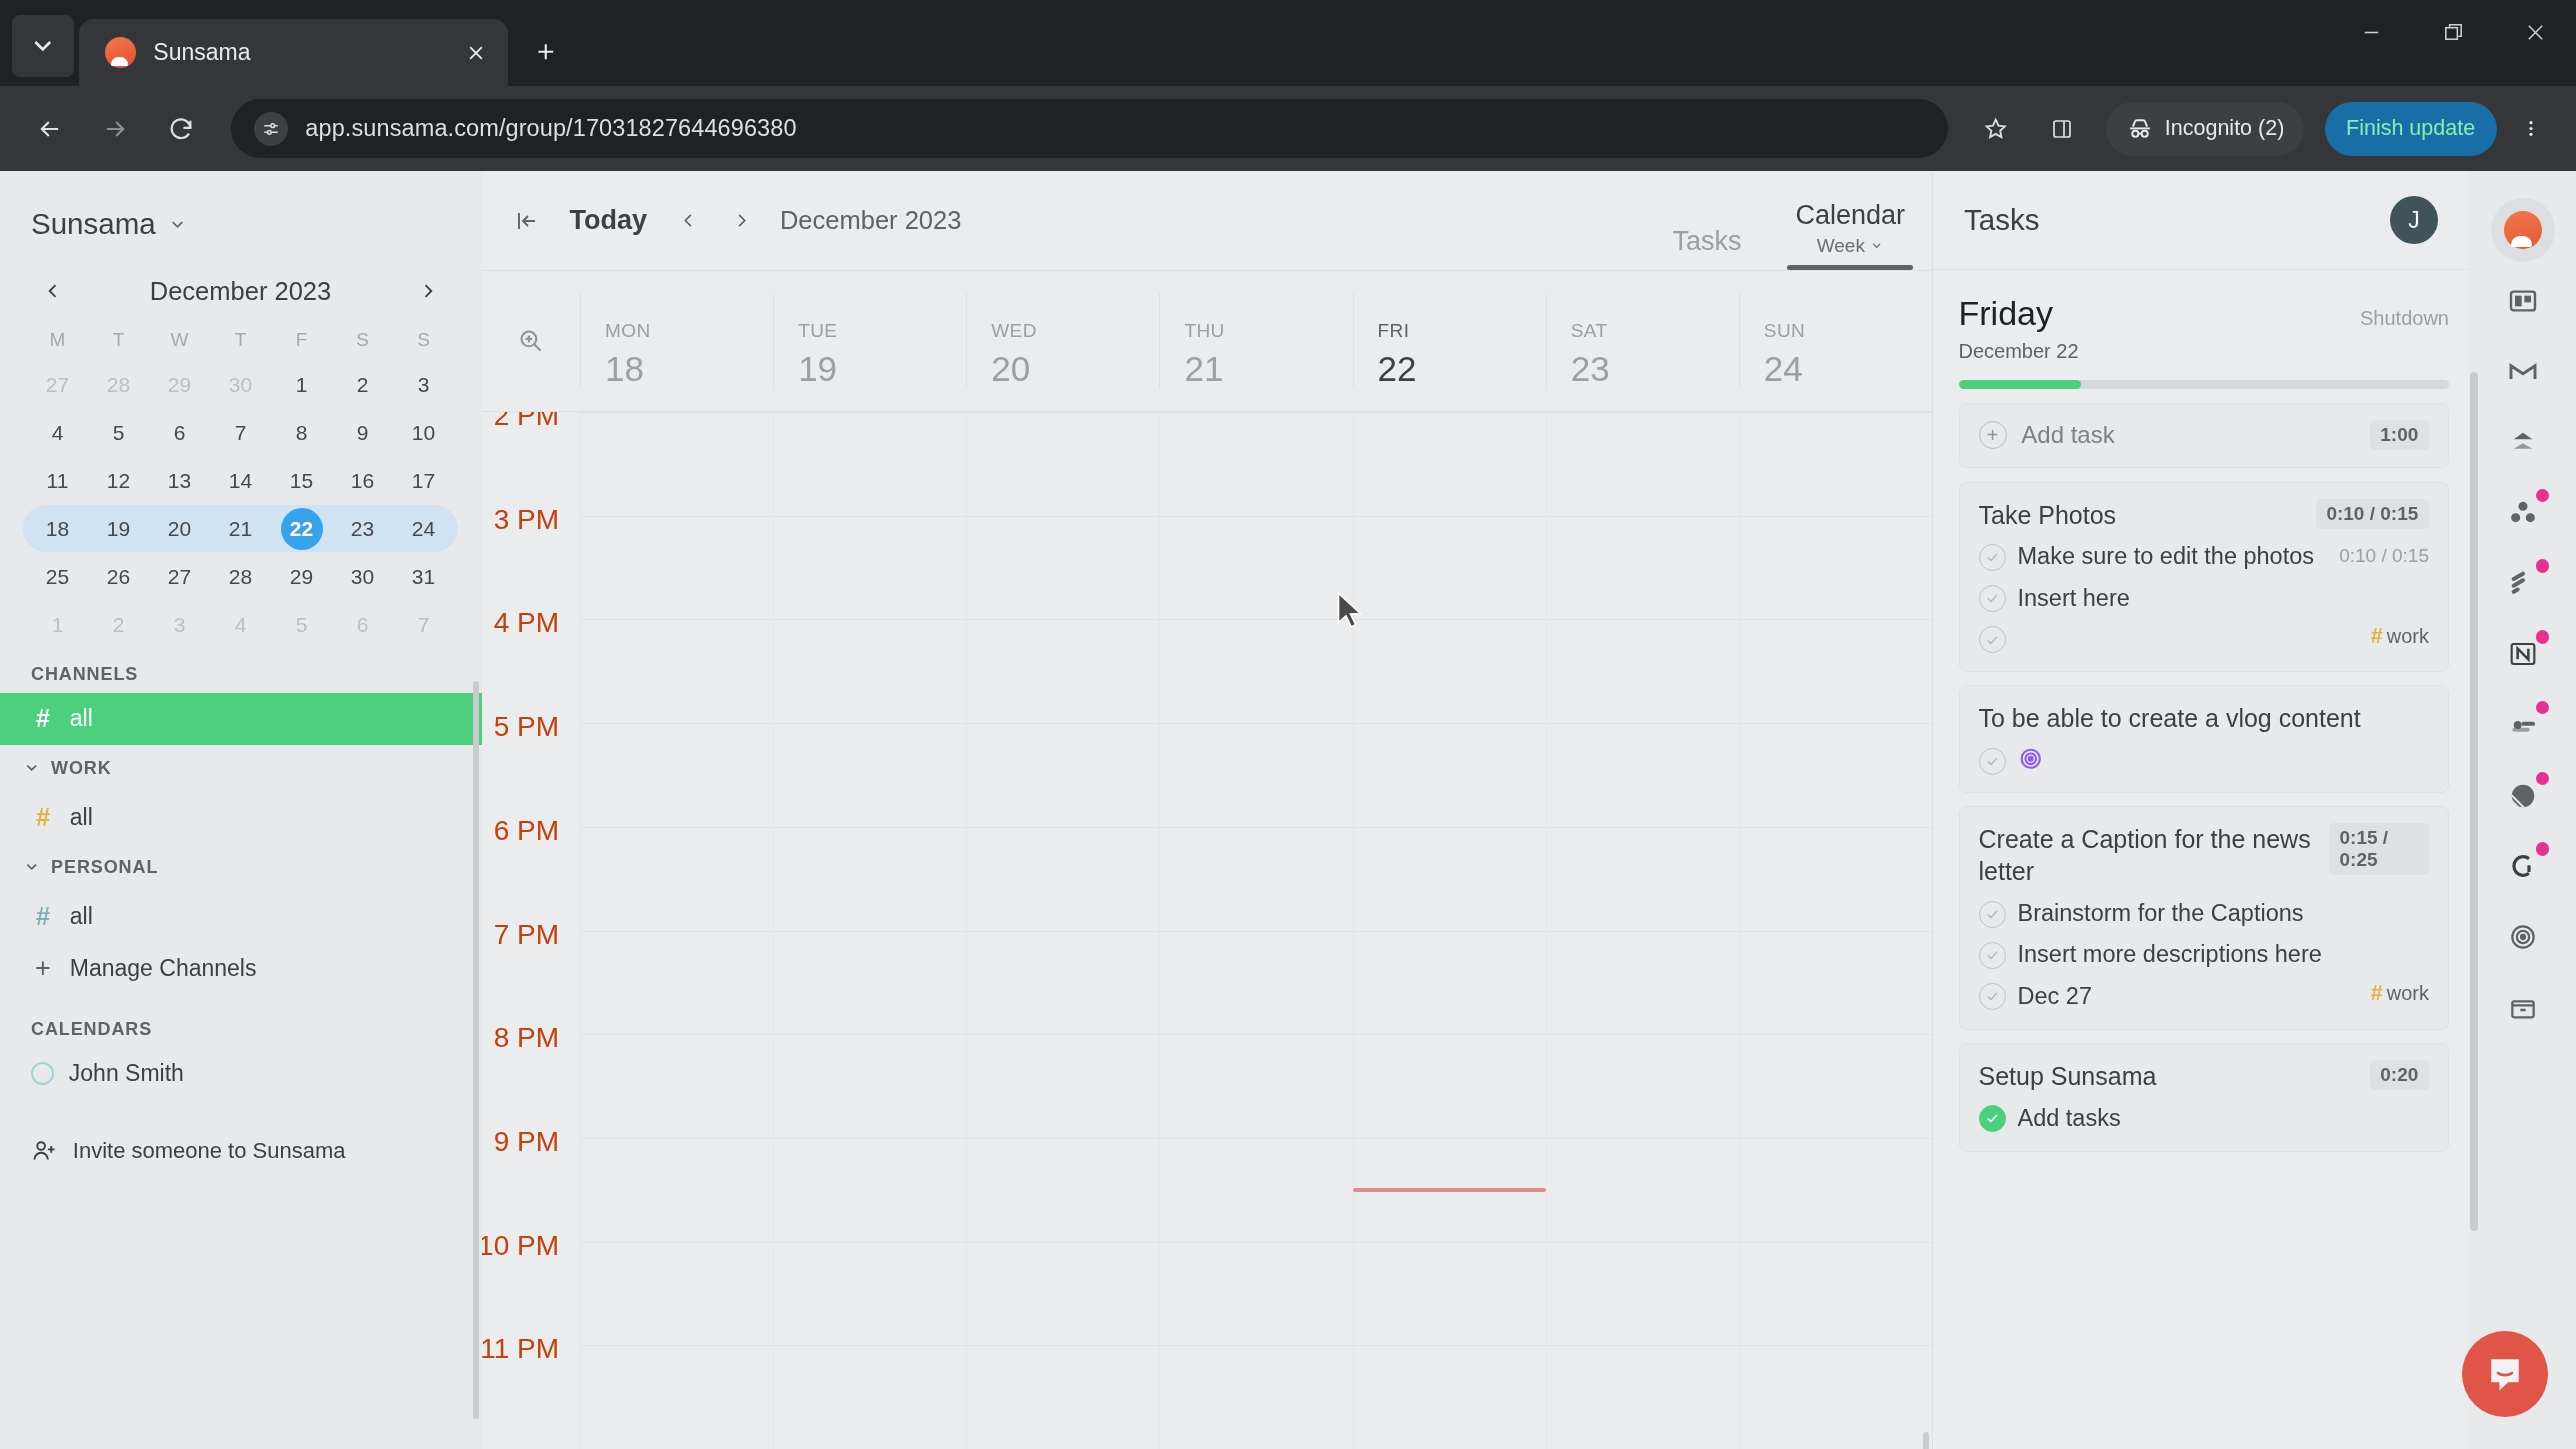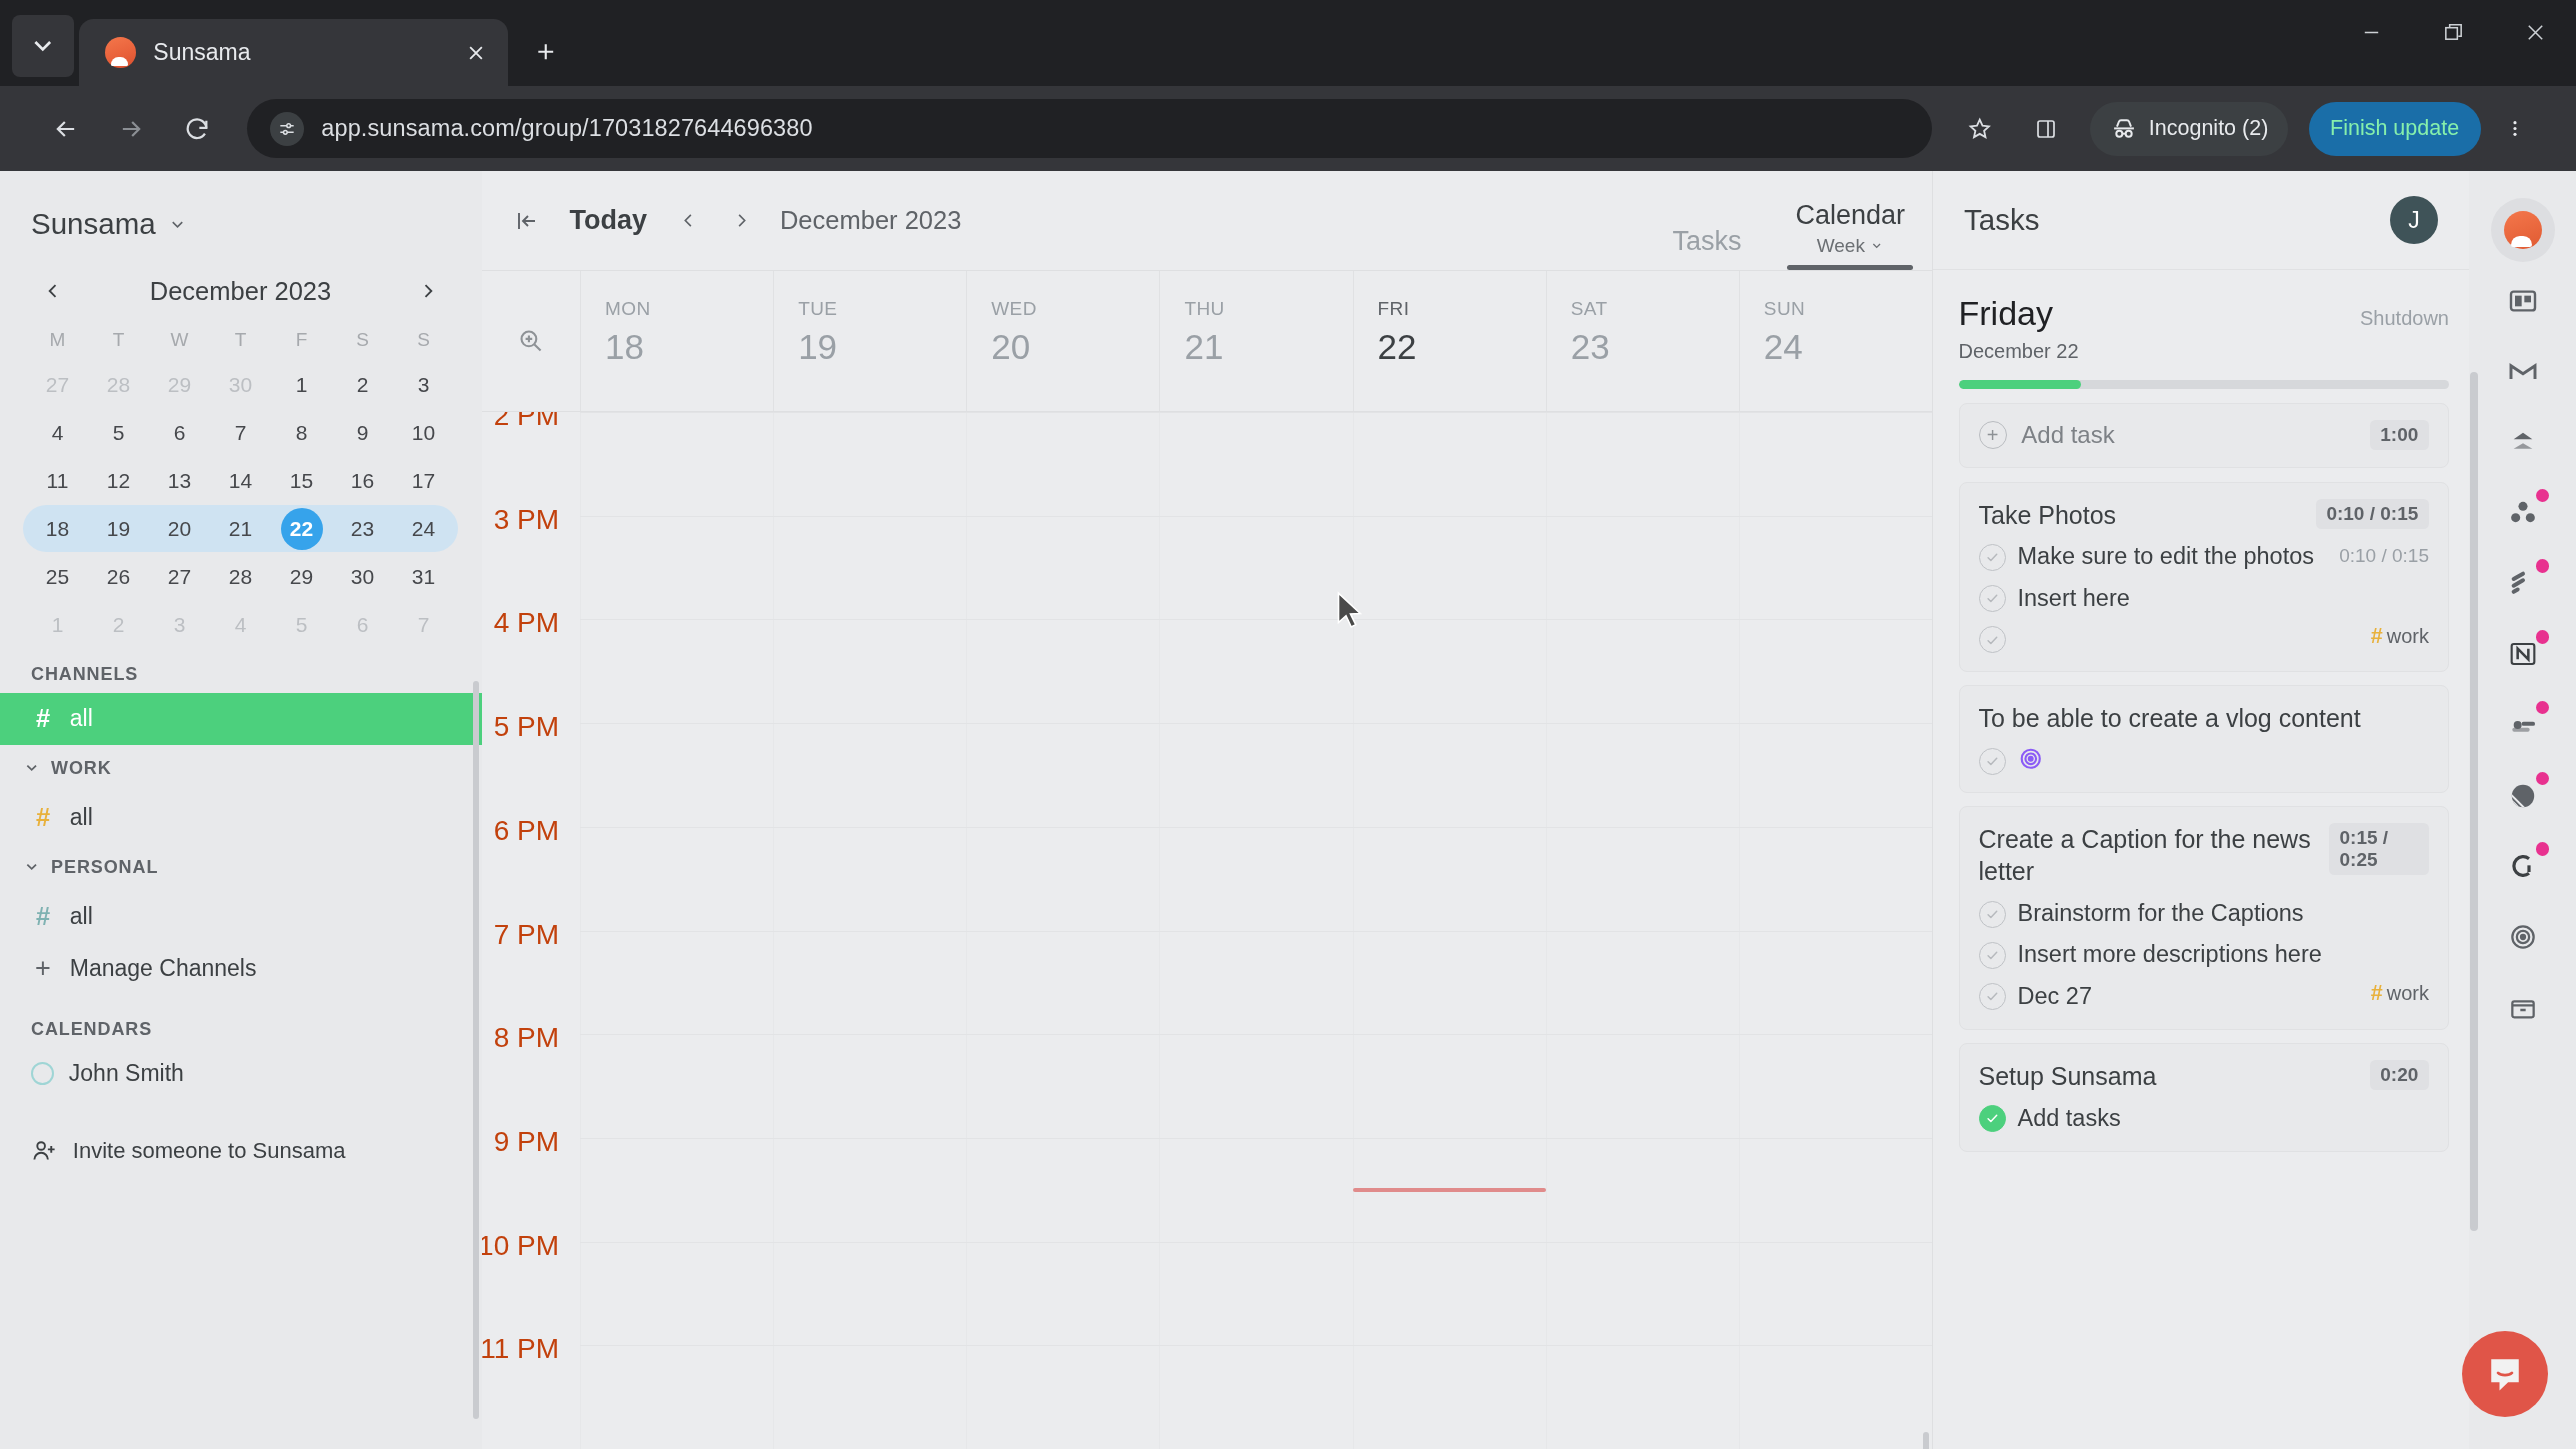--- a/index.html
+++ b/index.html
@@ -41,21 +41,21 @@
   .newtab {
     width: 50px; height: 50px; margin-left: 12px; margin-bottom: 9.4px;
     display:flex; align-items:center; justify-content:center; border-radius:50%;
   }
   .newtab svg { width: 25.5px; height: 25.5px; }
   .win-ctrls { margin-left:auto; display:flex; align-items:flex-start; height:100%; }
   .win-btn { width: 82px; height: 64px; display:flex; align-items:center; justify-content:center; }
   .win-btn svg { width: 23px; height: 23px; }
 
   .toolbar {
-    height: 85px; background:#35363a; display:flex; align-items:center; padding: 0 36px; gap: 5.4px; flex:0 0 auto;
+    height: 85px; background:#35363a; display:flex; align-items:center; padding: 0 20px; gap: 5.4px; flex:0 0 auto;
   }
   .nav-btn { width: 60px; height: 60px; border-radius:50%; display:flex; align-items:center; justify-content:center; }
   .nav-btn svg { width: 28px; height: 28px; }
   .omnibox {
     flex: 1 1 auto; height: 59px; background: #202124; border-radius: 29.5px;
     display:flex; align-items:center; padding: 0 23px; gap: 17.4px; margin: 0 14.8px;
   }
   .omni-icon { width:34px; height:34px; border-radius:50%; display:flex; align-items:center; justify-content:center; background:#3c4043; flex:0 0 auto;}
   .omni-icon svg { width:20px; height:20px; }
   .omni-url { color:#dcdfe3; font-size: 23.5px; letter-spacing:0.1px; flex:1 1 auto; white-space:nowrap; overflow:hidden; }
@@ -550,21 +550,21 @@
         </div>
       </div>
 
       <div class="cal-daybar">
         <div class="gutter">
           <svg viewBox="0 0 24 24" fill="none" stroke="#8e9296" stroke-width="1.7">
               <circle cx="10.5" cy="10.5" r="6"></circle>
               <path d="M15 15l5 5M10.5 7.8v5.4M7.8 10.5h5.4"></path>
             </svg>
         </div>
-        <div id="daycols" style="flex:1 1 auto; display:flex;">
+        <div id="daycols" style="flex:1 1 auto; display:flex;align-items:center;">
             <div class="daycol">
               <div class="dow">MON</div>
               <div class="dnum">18</div>
             </div>
             <div class="daycol">
               <div class="dow">TUE</div>
               <div class="dnum">19</div>
             </div>
             <div class="daycol">
               <div class="dow">WED</div>

